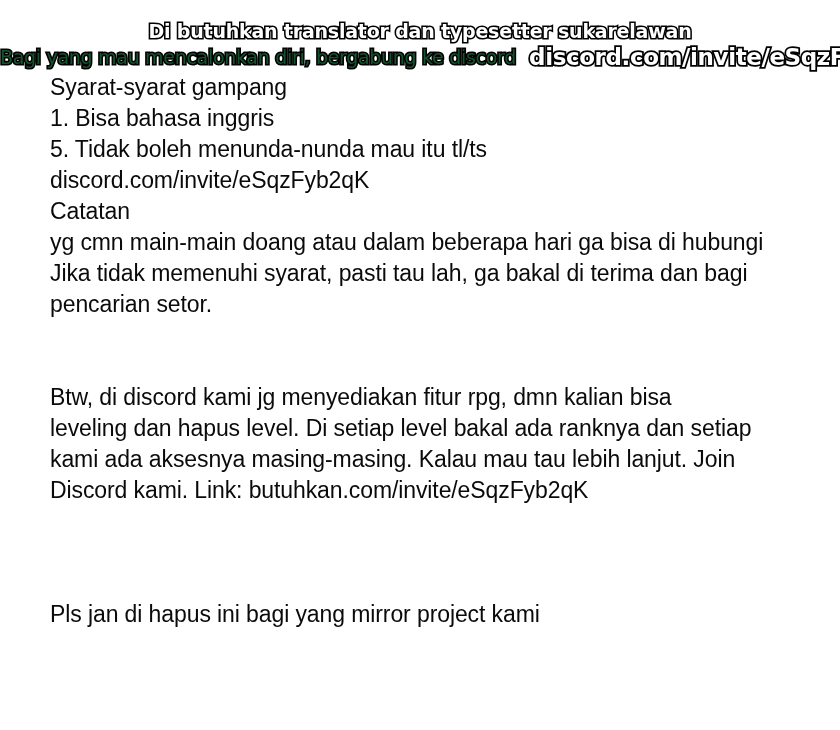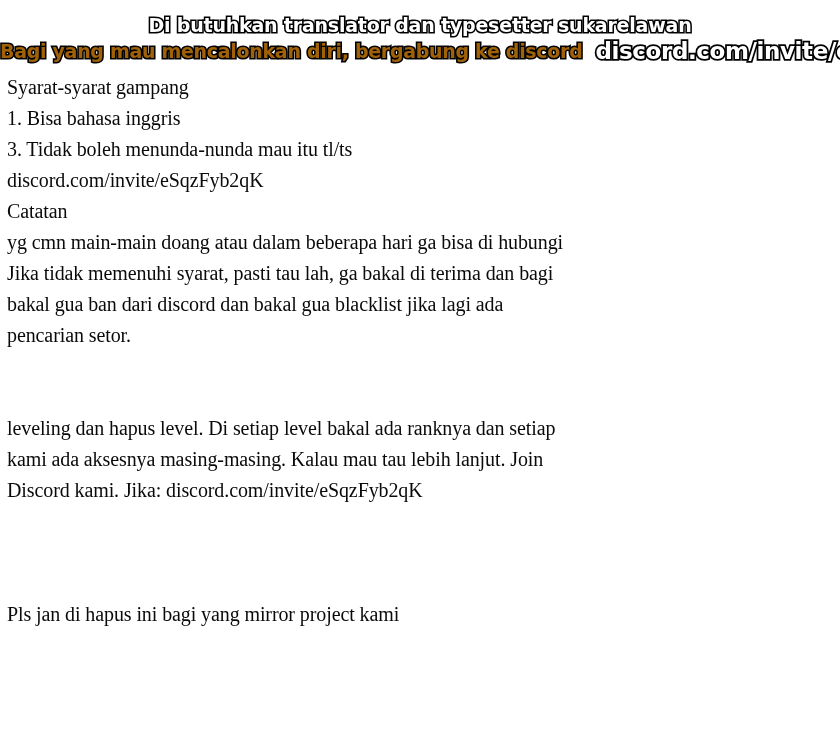--- a/index.html
+++ b/index.html
@@ -19,21 +19,21 @@
     position: relative;
     width: 840px;
     height: 730px;
     background: #ffffff;
   }
 
   
   .header {
     position: absolute;
     left: 0;
-    top: 10px;
+    top: 16px;
     width: 840px;
     text-align: center;
   }
 
   .header-line1 {
     display: block;
     margin: 4px 0 0 0;
     font-family: "DejaVu Sans", sans-serif;
     font-weight: bold;
     font-size: 19px;
@@ -47,25 +47,25 @@
 
   .header-line2-wrap {
     display: block;
     margin: 3px 0 0 0;
     white-space: nowrap;
     text-align: center;
   }
 
   .header-line2 {
     font-family: "DejaVu Sans", sans-serif;
-    font-weight: bold;
+    font-weight: normal;
     font-size: 19px;
     line-height: 24px;
     letter-spacing: -0.3px;
-    color: #a16207;
+    color: #14532d;
     -webkit-text-stroke: 3.2px #000000;
     paint-order: stroke fill;
     vertical-align: middle;
   }
 
   .header-invite {
     font-family: "DejaVu Sans", sans-serif;
     font-weight: bold;
     font-size: 23px;
     line-height: 24px;
@@ -79,26 +79,27 @@
 
   
   .body-copy {
     position: absolute;
     left: 7px;
     top: 72px;
     width: 826px;
   }
 
   .line {
-    font-family: Liberation Serif, serif;
-    font-size: 20px;
+    font-family: Liberation Sans, sans-serif;
+    font-size: 23px;
     line-height: 31px;
     letter-spacing: -0.1px;
     color: #0a0a0a;
     white-space: nowrap;
+    margin-left: 43px;
   }
 
   .block { margin: 0; padding: 0; }
 
   .spacer-line {
     height: 31px;
     line-height: 31px;
   }
 
   .gap-big { height: 62px; }
@@ -114,38 +115,38 @@
       <span class="header-line2">Bagi yang mau mencalonkan diri, bergabung ke discord</span>
       <span class="header-invite">discord.com/invite/eSqzFyb2qK</span>
     </span>
   </div>
 
   <div class="body-copy">
 
     <div class="block">
       <div class="line">Syarat-syarat gampang</div>
       <div class="line">1. Bisa bahasa inggris</div>
-      <div class="line">3. Tidak boleh menunda-nunda mau itu tl/ts</div>
+      <div class="line">5. Tidak boleh menunda-nunda mau itu tl/ts</div>
       <div class="line">discord.com/invite/eSqzFyb2qK</div>
     </div>
 
     <div class="block">
       <div class="line">Catatan</div>
       <div class="line">yg cmn main-main doang atau dalam beberapa hari ga bisa di hubungi</div>
       <div class="line">Jika tidak memenuhi syarat, pasti tau lah, ga bakal di terima dan bagi</div>
-      <div class="line">bakal gua ban dari discord dan bakal gua blacklist jika lagi ada</div>
       <div class="line">pencarian setor.</div>
     </div>
 
     <div class="gap-big"></div>
 
     <div class="block">
+      <div class="line">Btw, di discord kami jg menyediakan fitur rpg, dmn kalian bisa</div>
       <div class="line">leveling dan hapus level. Di setiap level bakal ada ranknya dan setiap</div>
       <div class="line">kami ada aksesnya masing-masing. Kalau mau tau lebih lanjut. Join</div>
-      <div class="line">Discord kami. Jika: discord.com/invite/eSqzFyb2qK</div>
+      <div class="line">Discord kami. Link: butuhkan.com/invite/eSqzFyb2qK</div>
     </div>
 
     <div class="gap-big"></div>
     <div class="spacer-line"></div>
 
     <div class="block">
       <div class="line">Pls jan di hapus ini bagi yang mirror project kami</div>
     </div>
 
   </div>

